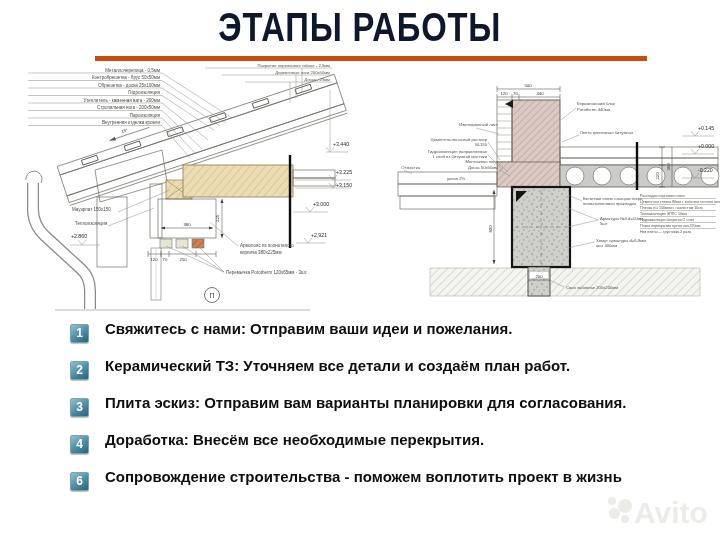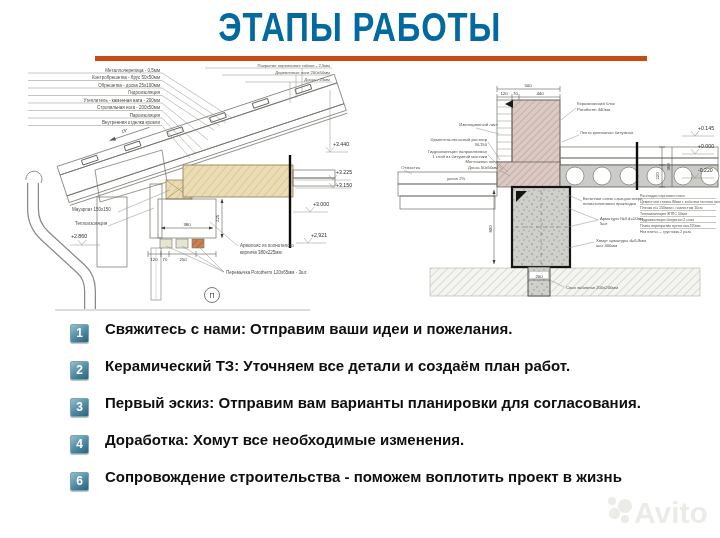--- a/index.html
+++ b/index.html
@@ -1,19 +1,19 @@
 <!DOCTYPE html>
 <html><head>
 <meta charset="utf-8">
 <style>
   html,body{margin:0;padding:0}
   body{width:720px;height:538px;background:#fff;position:relative;overflow:hidden;
        font-family:"Liberation Sans",sans-serif}
   .title{position:absolute;top:4px;left:0;width:720px;text-align:center;
-         font-size:41px;font-weight:bold;color:#0369a1;white-space:nowrap}
+         font-size:41px;font-weight:bold;color:#0f172a;white-space:nowrap}
   .title span{display:inline-block;transform:scaleX(.8);letter-spacing:1px}
   .accent-bar{position:absolute;top:56px;left:95px;width:552px;height:5px;background:#c74b12}
   svg.draw{position:absolute;top:62px;left:0}
   .t{font-size:4.5px;fill:#4a4a46}
   .t2{font-size:4.2px;fill:#55524c}
   .dim{font-size:4.3px;fill:#33322f}
   .elev{font-size:5.2px;fill:#2b2b28}
   .ldr{stroke:#8f8d86;stroke-width:.5;fill:none}
   .edge{stroke:#6f6d66;stroke-width:.7;fill:none}
   .steps{position:absolute;top:318px;left:0;width:712px}
@@ -358,22 +358,22 @@
       <text x="640" y="165">Плита перекрытия пустотная 220мм</text>
       <line class="ldr" x1="640" y1="166.5" x2="716" y2="166.5" stroke-width=".3"></line>
       <text x="640" y="171">Низ плиты — грунтовка 2 раза</text>
     </g>
   </g>
 </svg>
 
 <div class="steps">
   <p><span class="badge">1</span><span>Свяжитесь с нами: Отправим ваши идеи и пожелания.</span></p>
   <p><span class="badge">2</span><span>Керамический ТЗ: Уточняем все детали и создаём план работ.</span></p>
-  <p><span class="badge">3</span><span>Первый эскиз: Отправим вам варианты планировки для согласования.</span></p>
-  <p><span class="badge">4</span><span>Доработка: Хомут все необходимые изменения.</span></p>
+  <p><span class="badge">3</span><span>Плита эскиз: Отправим вам варианты планировки для согласования.</span></p>
+  <p><span class="badge">4</span><span>Доработка: Внесём все необходимые перекрытия.</span></p>
   <p><span class="badge">6</span><span>Сопровождение строительства - поможем воплотить проект в жизнь</span></p>
 </div>
 
 <div class="wm">
   <span class="c" style="left:1px;top:7px;width:8px;height:8px"></span>
   <span class="c" style="left:11px;top:9px;width:14px;height:14px"></span>
   <span class="c" style="left:2px;top:18px;width:11px;height:11px"></span>
   <span class="c" style="left:14px;top:25px;width:8px;height:8px"></span>
   <span class="txt">Avito</span>
 </div>

